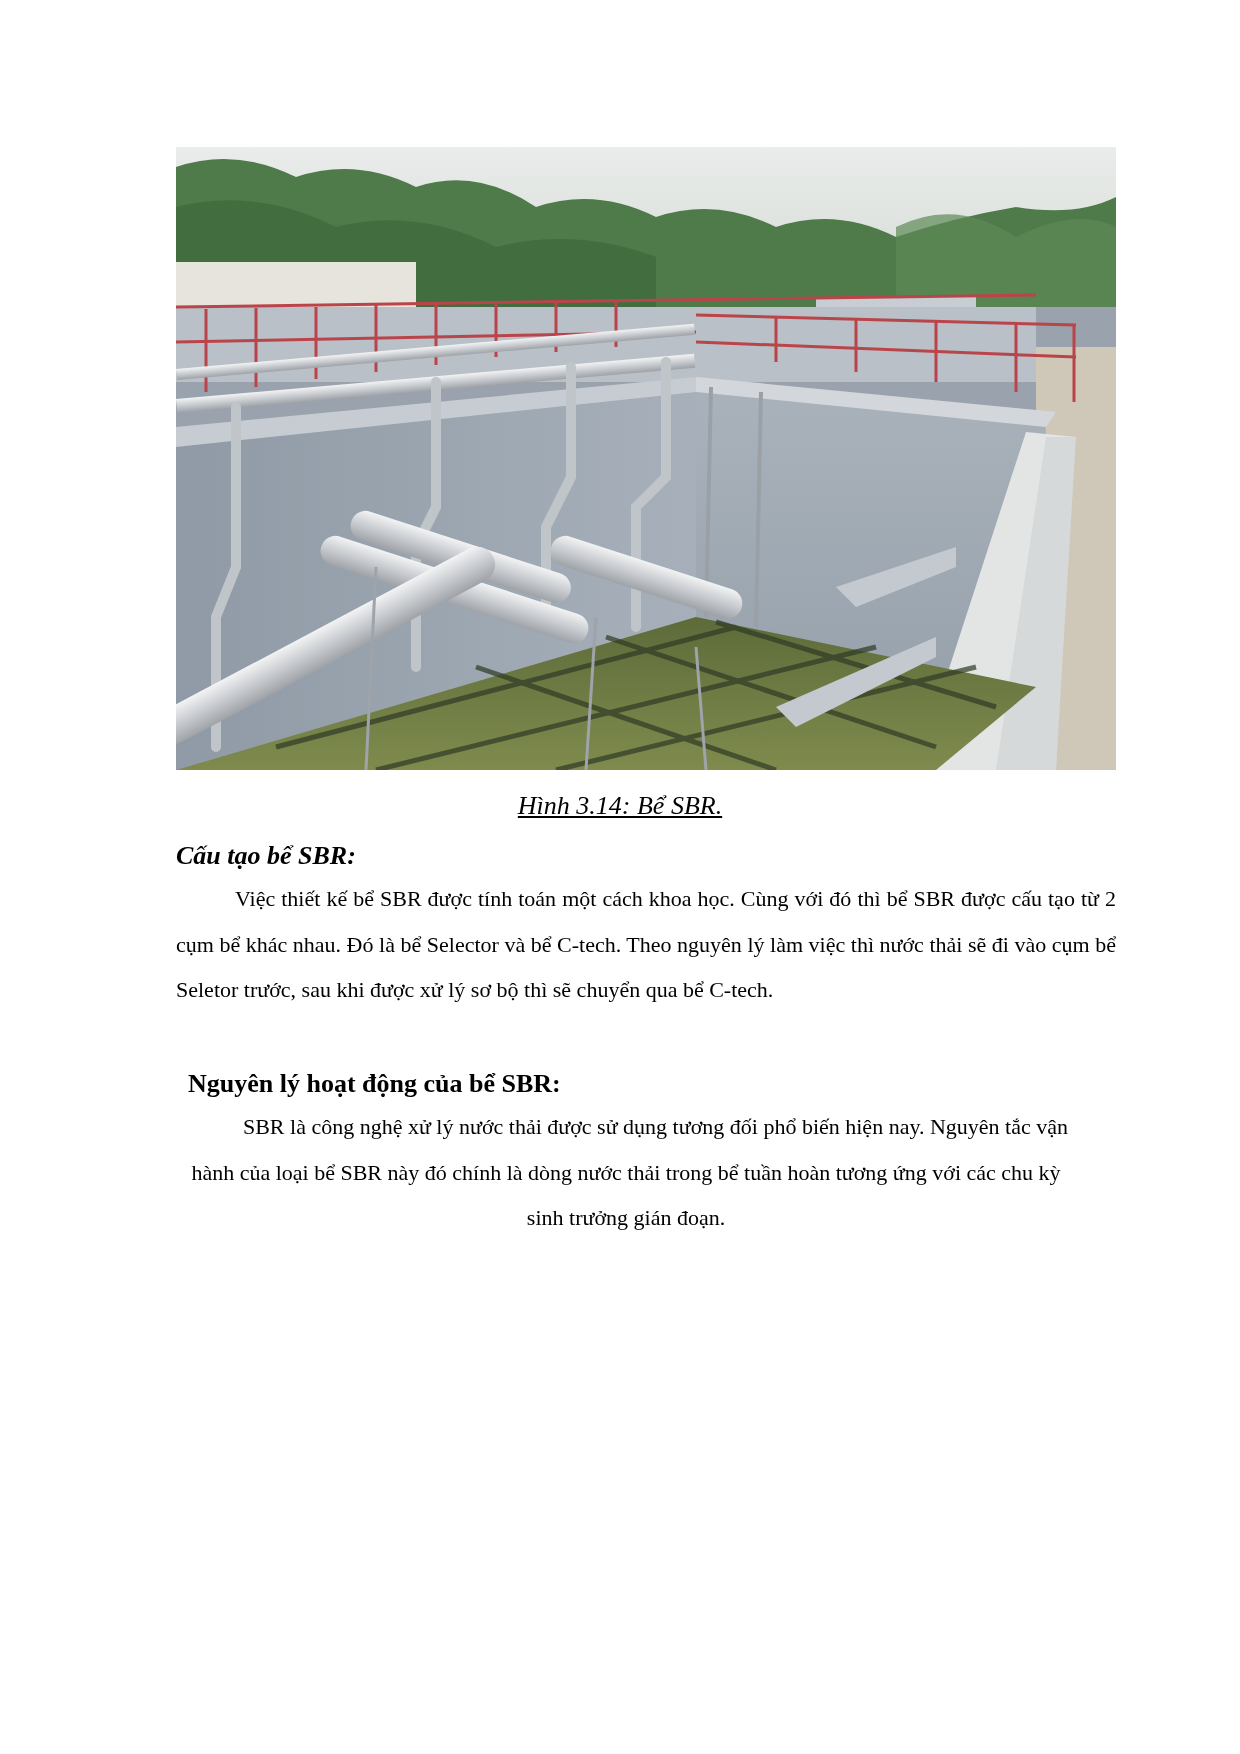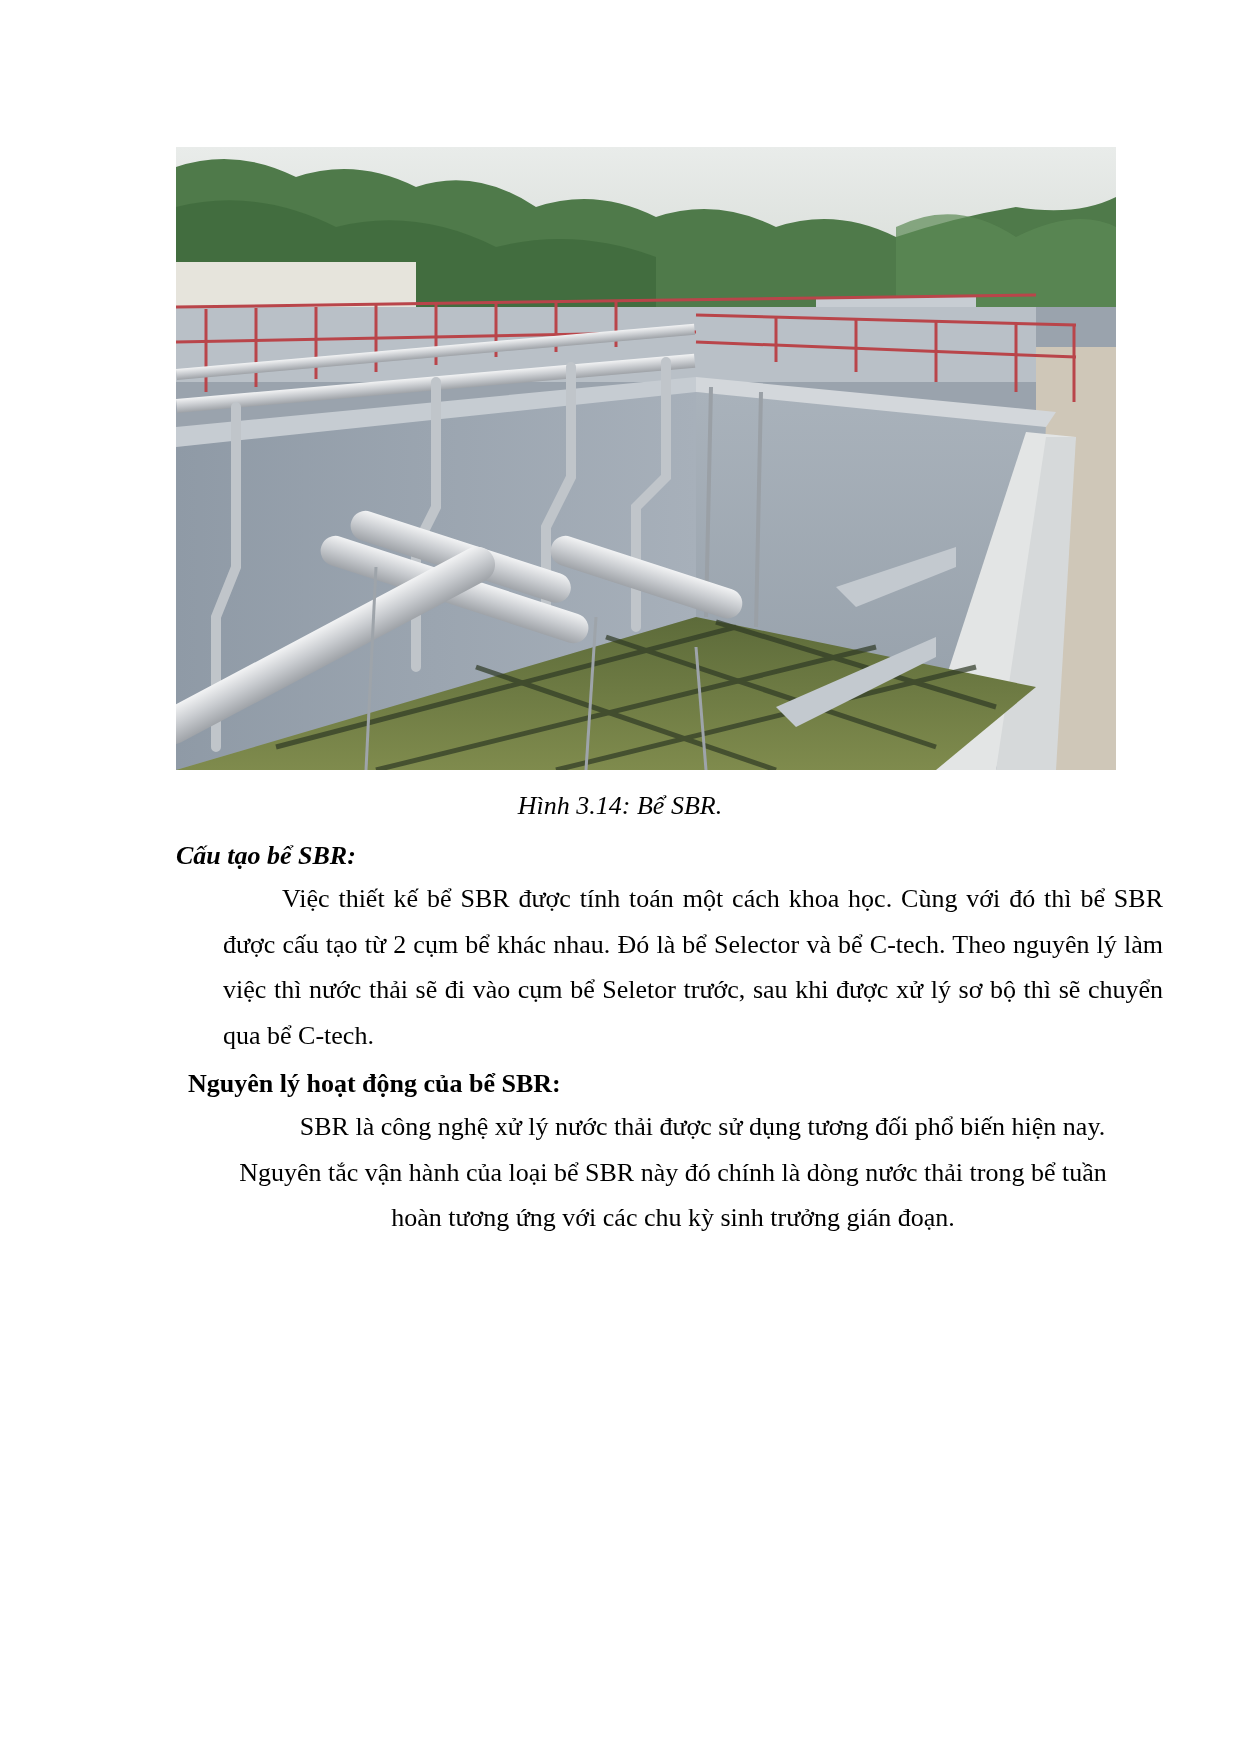--- a/index.html
+++ b/index.html
@@ -2,25 +2,25 @@
 <html><head>
 <meta charset="utf-8">
 <style>
   html, body { margin: 0; padding: 0; background: #ffffff; }
   body { width: 1240px; height: 1754px; position: relative; overflow: hidden;
          font-family: "Liberation Serif", "DejaVu Serif", serif; color: #000; }
   .photo { position: absolute; left: 176px; top: 147px; width: 940px; height: 623px;
            overflow: hidden; background: #9aa3ad; }
   .photo svg { display: block; width: 100%; height: 100%; }
   .caption { position: absolute; left: 0; width: 1240px; top: 790px; text-align: center;
-             font-style: italic; font-size: 26px; line-height: 32px; }
+             font-style: italic; font-size: 26px; line-height: 32px; text-decoration: underline; }
   .text { position: absolute; left: 176px; width: 940px; font-size: 26px; line-height: 32px; }
   .heading { font-weight: bold; }
-  .para { position: absolute; left: 176px; width: 940px; font-size: 26px; line-height: 45.5px;
-          text-align: justify; text-indent: 59px; margin-left: 47px; }
+  .para { position: absolute; left: 176px; width: 940px; font-size: 22px; line-height: 45.5px;
+          text-align: justify; text-indent: 59px; }
   .para.ragged { text-align: center; }
   .pagenum { position: absolute; left: 0; width: 1240px; top: 1608px; text-align: right;
              font-size: 26px; line-height: 32px; padding-left: 36px; }
 </style>
 </head>
 <body>
 
 <div class="photo">
   <svg viewBox="0 0 940 623" preserveAspectRatio="none">
     <defs>

